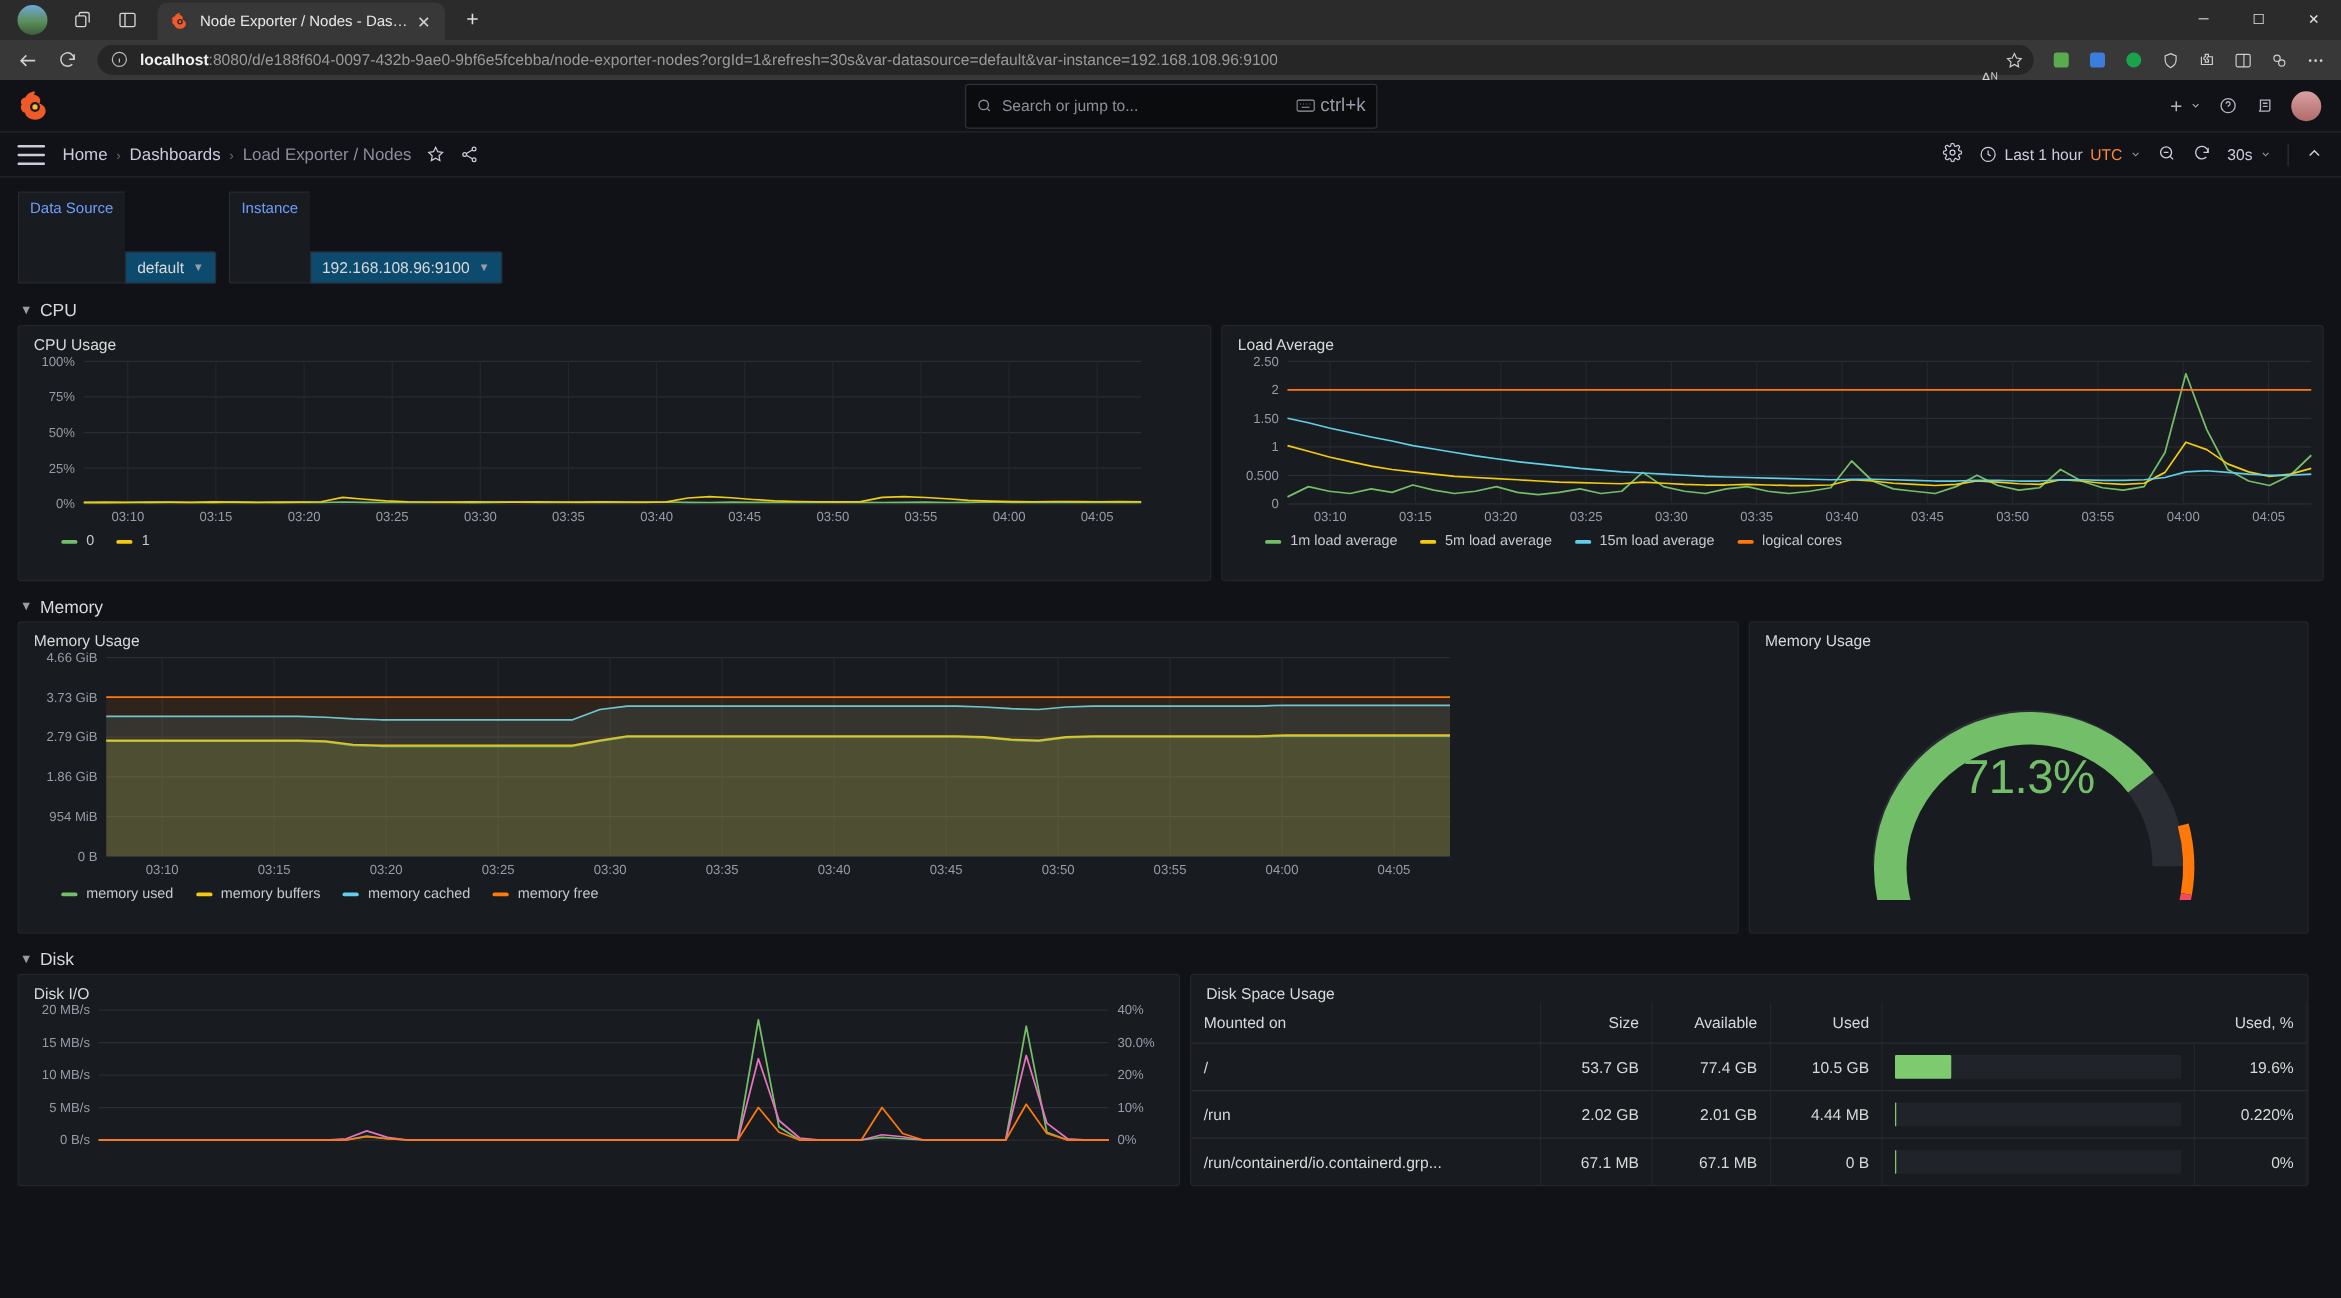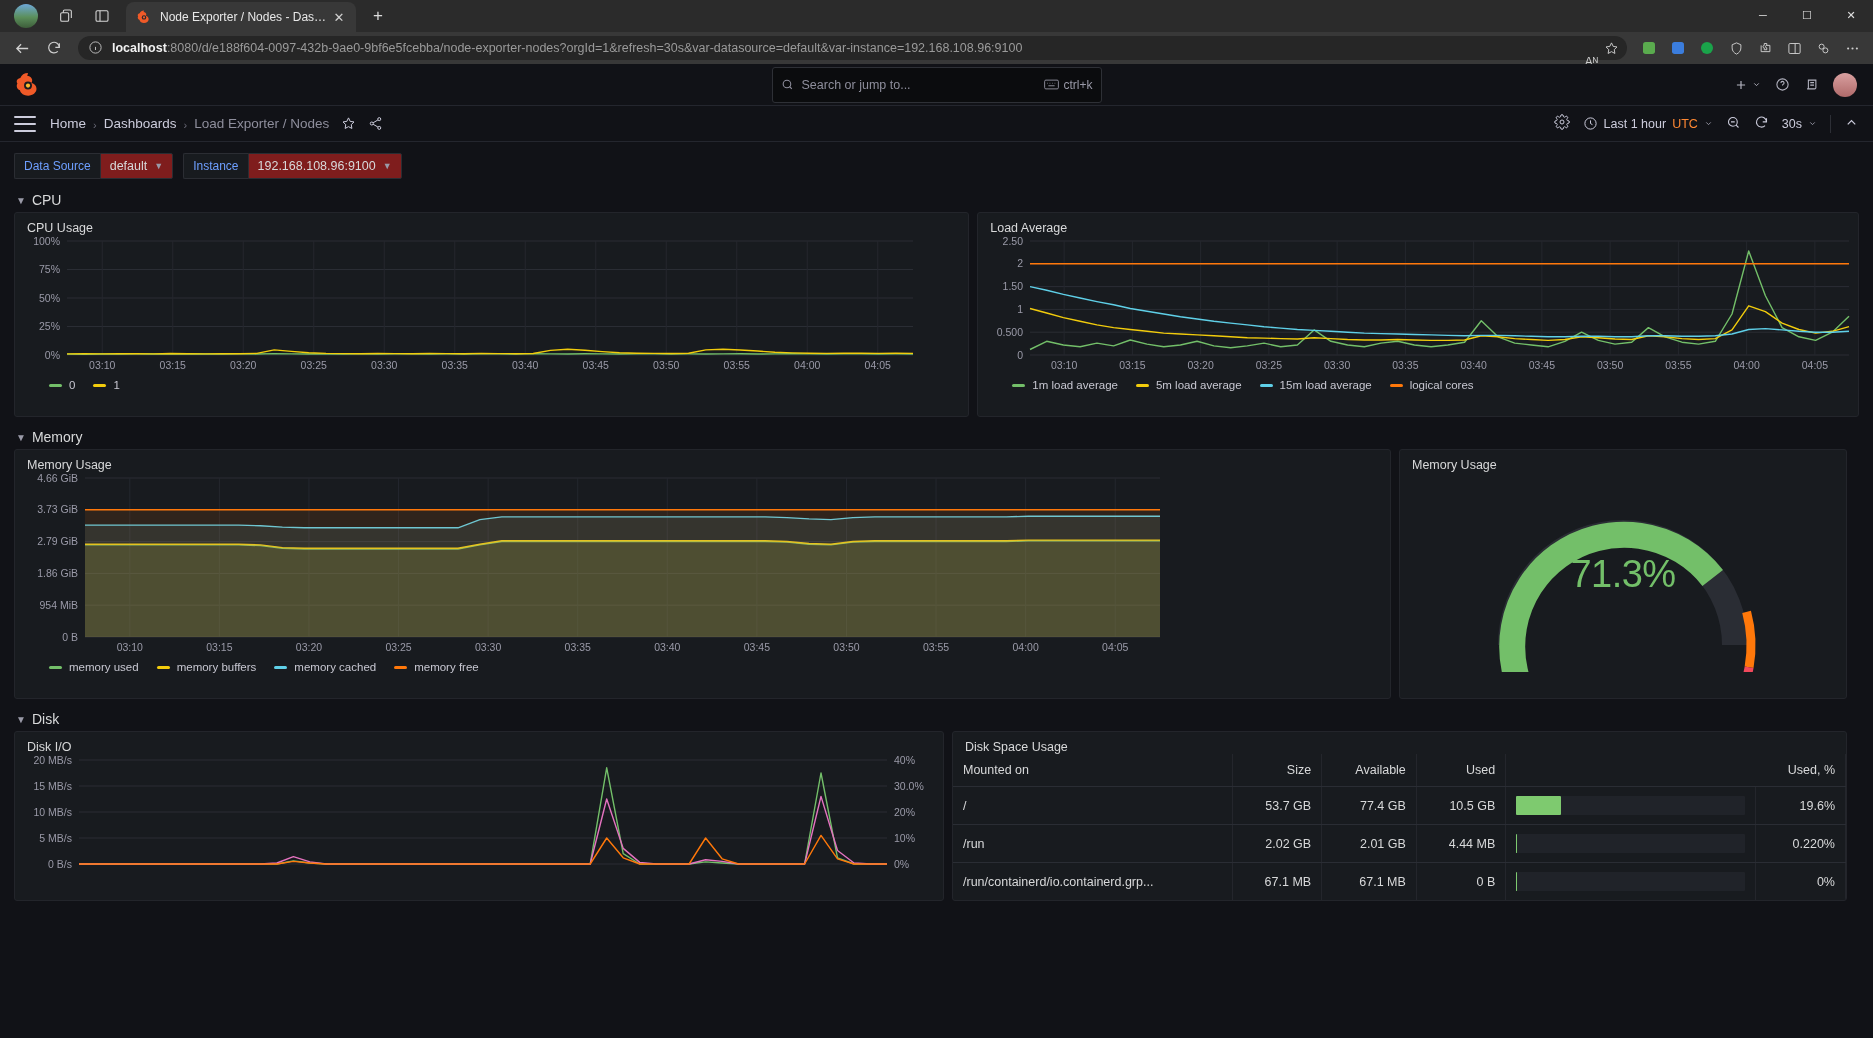--- a/index.html
+++ b/index.html
@@ -42,21 +42,21 @@
 
   
   .g-root { background:#111217; height:calc(1038px - 64px); overflow:hidden; }
   .g-topnav { height:42px; background:#111217; display:flex; align-items:center; position:relative;
      border-bottom:1px solid #24262e; }
   .g-logo { margin-left:14px; width:28px; height:28px; }
   .searchwrap { position:absolute; left:50%; transform:translateX(-50%); width:330px; height:26px;
      background:#0b0c0e; border:1px solid #2e3036; border-radius:3px; display:flex; align-items:center; padding:17px 8px; }
   .searchwrap .s-ic { color:#8e8e9c; margin-right:8px; display:flex; }
   .searchwrap .s-ph { font-size:12.5px; color:#8e8e9c; flex:1 1 auto; }
-  .kbd-pill { display:flex; align-items:center; gap:4px; font-size:12px; color:#9a9aa8; }
+  .kbd-pill { display:flex; align-items:center; gap:4px; font-size:15px; color:#9a9aa8; }
   .top-right { margin-left:auto; display:flex; align-items:center; gap:14px; padding-right:16px; }
   .top-right .ti { color:#b5b5c2; display:flex; align-items:center; }
   .g-avatar { width:24px; height:24px; border-radius:50%;
      background:linear-gradient(180deg,#d9a0a0,#b06a6a); }
 
   .g-toolbar { height:36px; display:flex; align-items:center; padding:0 14px; border-bottom:1px solid #24262e; }
   .burger { width:22px; height:16px; display:flex; flex-direction:column; justify-content:space-between; margin-right:14px; }
   .burger i { display:block; height:2px; background:#ccccdc; border-radius:1px; }
   .crumbs { display:flex; align-items:flex-end; font-size:13.5px; }
   .crumbs a { color:#ccccdc; text-decoration:none; }
@@ -65,22 +65,22 @@
   .crumb-ic { margin-left:12px; color:#ccccdc; display:flex; align-items:center; }
   .tb-right { margin-left:auto; display:flex; align-items:center; gap:13px; font-size:12.5px; color:#ccccdc; }
   .timepick { display:flex; align-items:center; gap:6px; }
   .timepick .utc { color:#ff8833; }
   .tb-div { width:1px; height:18px; background:#2d2f36; }
 
   .varsrow { display:flex; align-items:center; gap:10px; padding:11px 14px 9px 14px; }
   .varbox { display:flex; align-items:stretch; }
   .varlabel { background:#181b1f; border:1px solid #2b2d33; border-right:none; border-radius:2px 0 0 2px;
      font-size:12px; color:#6e9fff; padding:5px 9px; }
-  .varval { background:#7f1d1d; border:1px solid #2b2d33; border-radius:0 2px 2px 0; font-size:12.5px;
-     color:#d8d9da; padding:5px 9px; display:flex; align-items:center; gap:7px; min-width:72px; }
+  .varval { background:#0c4a6e; border:1px solid #2b2d33; border-radius:0 2px 2px 0; font-size:12.5px;
+     color:#d8d9da; padding:5px 9px; display:flex; align-items:center; gap:7px; min-width:72px;margin-top:48px; }
   .caret { color:#9a9aa8; font-size:9px; }
 
   .rowhdr { display:flex; align-items:center; gap:6px; padding:4px 0 4px 16px; font-size:14px; color:#d8d9da; }
   .rowhdr .ch { font-size:10px; color:#9a9aa8; }
 
   .panelgrid { display:flex; gap:8px; padding:0 14px 8px 14px; }
   .panel { background:#181b1f; border:1px solid #23252b; border-radius:3px; position:relative; overflow:hidden; }
   .ptitle { font-size:12.5px; color:#d8d9da; padding:8px 0 0 12px; font-weight:500; }
   .plot { position:relative; }
   .legend { display:flex; align-items:center; gap:18px; padding:4px 0 0 34px; font-size:11.5px; color:#c7c7d1; }

